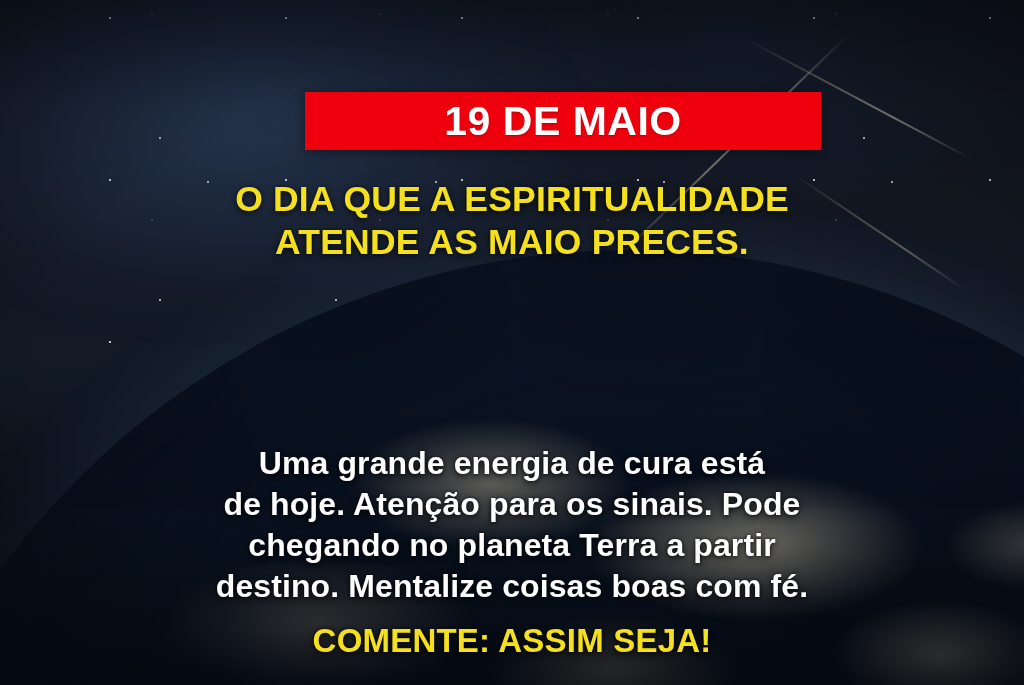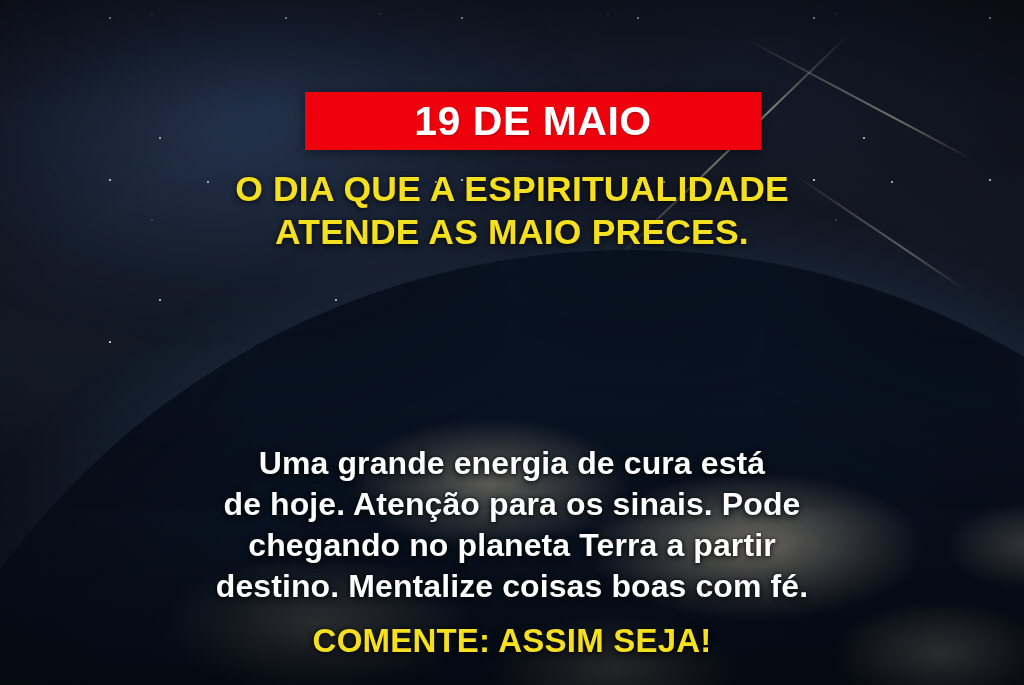--- a/index.html
+++ b/index.html
@@ -174,39 +174,39 @@
   
   .content {
     position:absolute; inset:0;
     display:flex; flex-direction:column; align-items:center;
   }
 
   
   #date-banner {
     position:absolute;
     left:305px; top:92px;
-    width:456px; height:58px;
+    width:516px; height:58px;
     background:#ee000c;
     display:flex; align-items:center; justify-content:center;
     box-shadow:0 2px 10px rgba(0,0,0,.45);
   }
   #date-banner .date-text {
     color:#ffffff;
     font-size:41px;
     font-weight:bold;
     letter-spacing:.5px;
     line-height:1;
     white-space:nowrap;
     text-shadow:0 1px 2px rgba(0,0,0,.25);
   }
 
   
   #headline {
     position:absolute;
-    left:0; right:0; top:168px;
+    left:0; right:0; top:178px;
     text-align:center;
     color:#f5e01f;
     font-size:35.5px;
     font-weight:bold;
     line-height:1.22;
     letter-spacing:.2px;
     text-shadow:0 2px 6px rgba(0,0,0,.70), 0 0 2px rgba(0,0,0,.55);
     padding:0 38px;
   }
   #headline .hl-line { display:block; white-space:nowrap; }

